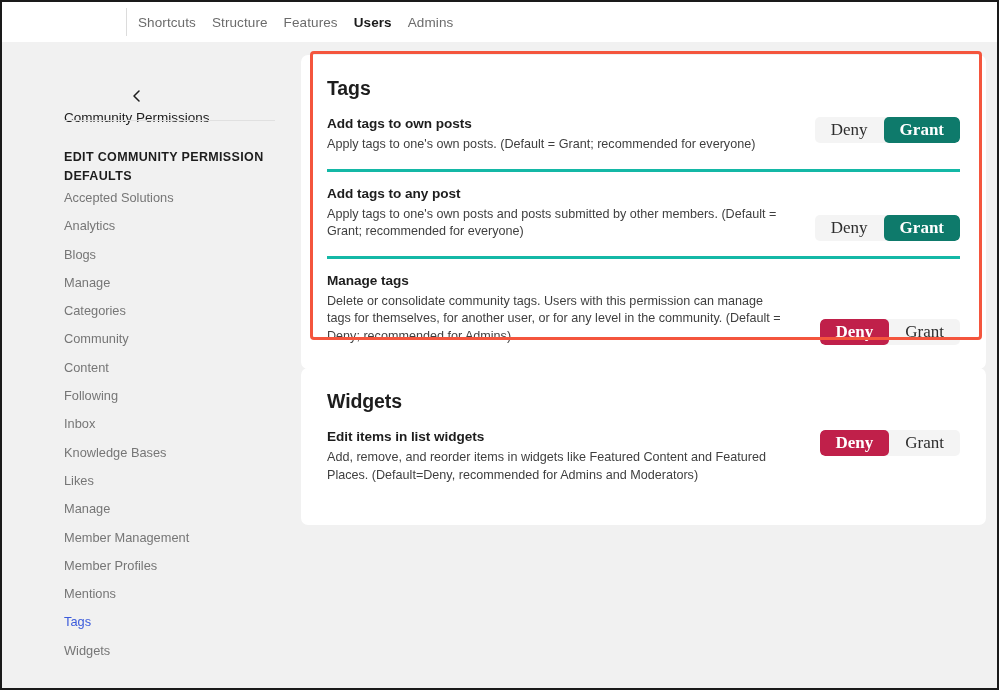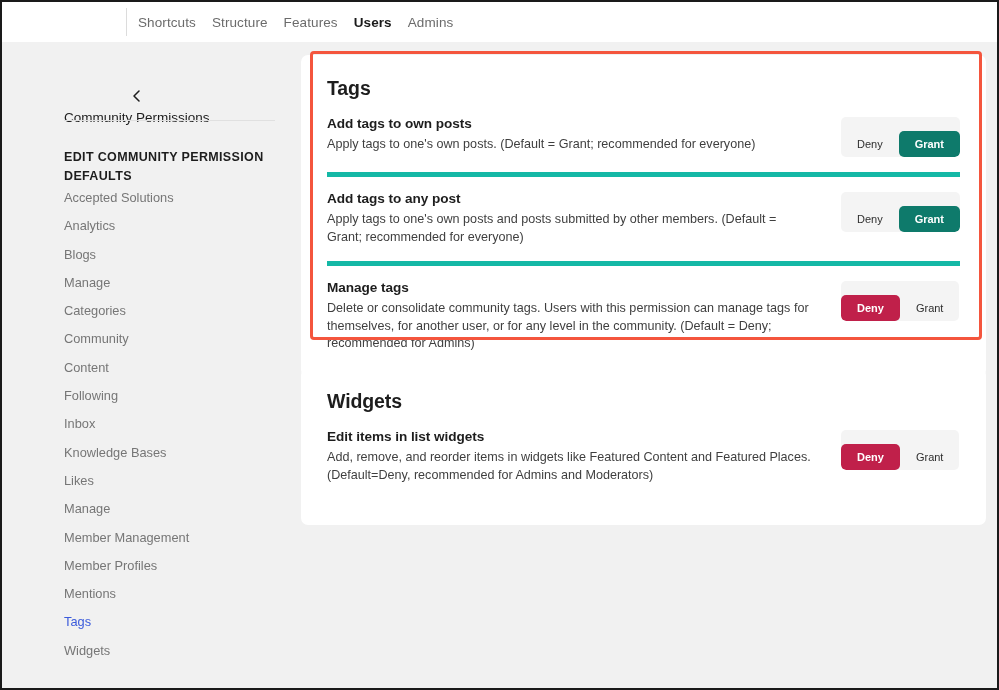--- a/index.html
+++ b/index.html
@@ -107,45 +107,44 @@
     padding-top: 22px; padding-bottom: 2px;
     letter-spacing: -.1px;
   }
 
   .perm-row {
     display: flex; align-items: flex-start;
     padding: 14px 0 15px 0;
     position: relative;
     gap: 14px;
   }
-  .perm-row + .perm-row { border-top: 5px solid #14b8a6; }
+  .perm-row + .perm-row { border-top: 3px solid #14b8a6; align-items: flex-end; }
   .perm-text { flex: 1; padding-right: 16px; max-width: 500px; }
   .perm-name {
     font-size: 13.6px; font-weight: bold; color: #1d1d1d;
     margin-bottom: 5px; letter-spacing: -.05px;
   }
   .perm-desc {
     font-size: 12.6px; color: #3f3f3f; line-height: 17.5px;
   }
 
   .toggle {
     display: flex; align-items: stretch;
     background: #f4f4f4; border-radius: 5px;
     overflow: hidden; flex: 0 0 auto;
     margin-top: 1px;
   }
   .toggle-btn {
-    font-family: Liberation Sans, sans-serif;
-    font-size: 11px; color: #2e2e2e;
+    font-family: Liberation Serif, serif;
+    font-size: 17px; color: #2e2e2e;
     background: transparent; border: 0;
     padding: 0 16px; height: 26px; min-width: 57px;
     border-radius: 5px; cursor: pointer;
     display: inline-flex; align-items: center; justify-content: center;
     white-space: nowrap;
-    margin-top: 14px;
   }
   .toggle-btn.on-grant { background: #0e7a6b; color: #ffffff; font-weight: bold; }
   .toggle-btn.on-deny  { background: #c0204a; color: #ffffff; font-weight: bold; }
 
   
   .annotation {
     position: absolute;
     left: 308px; top: 49px;
     width: 672px; height: 289px;
     border: 3px solid #f4553d;

